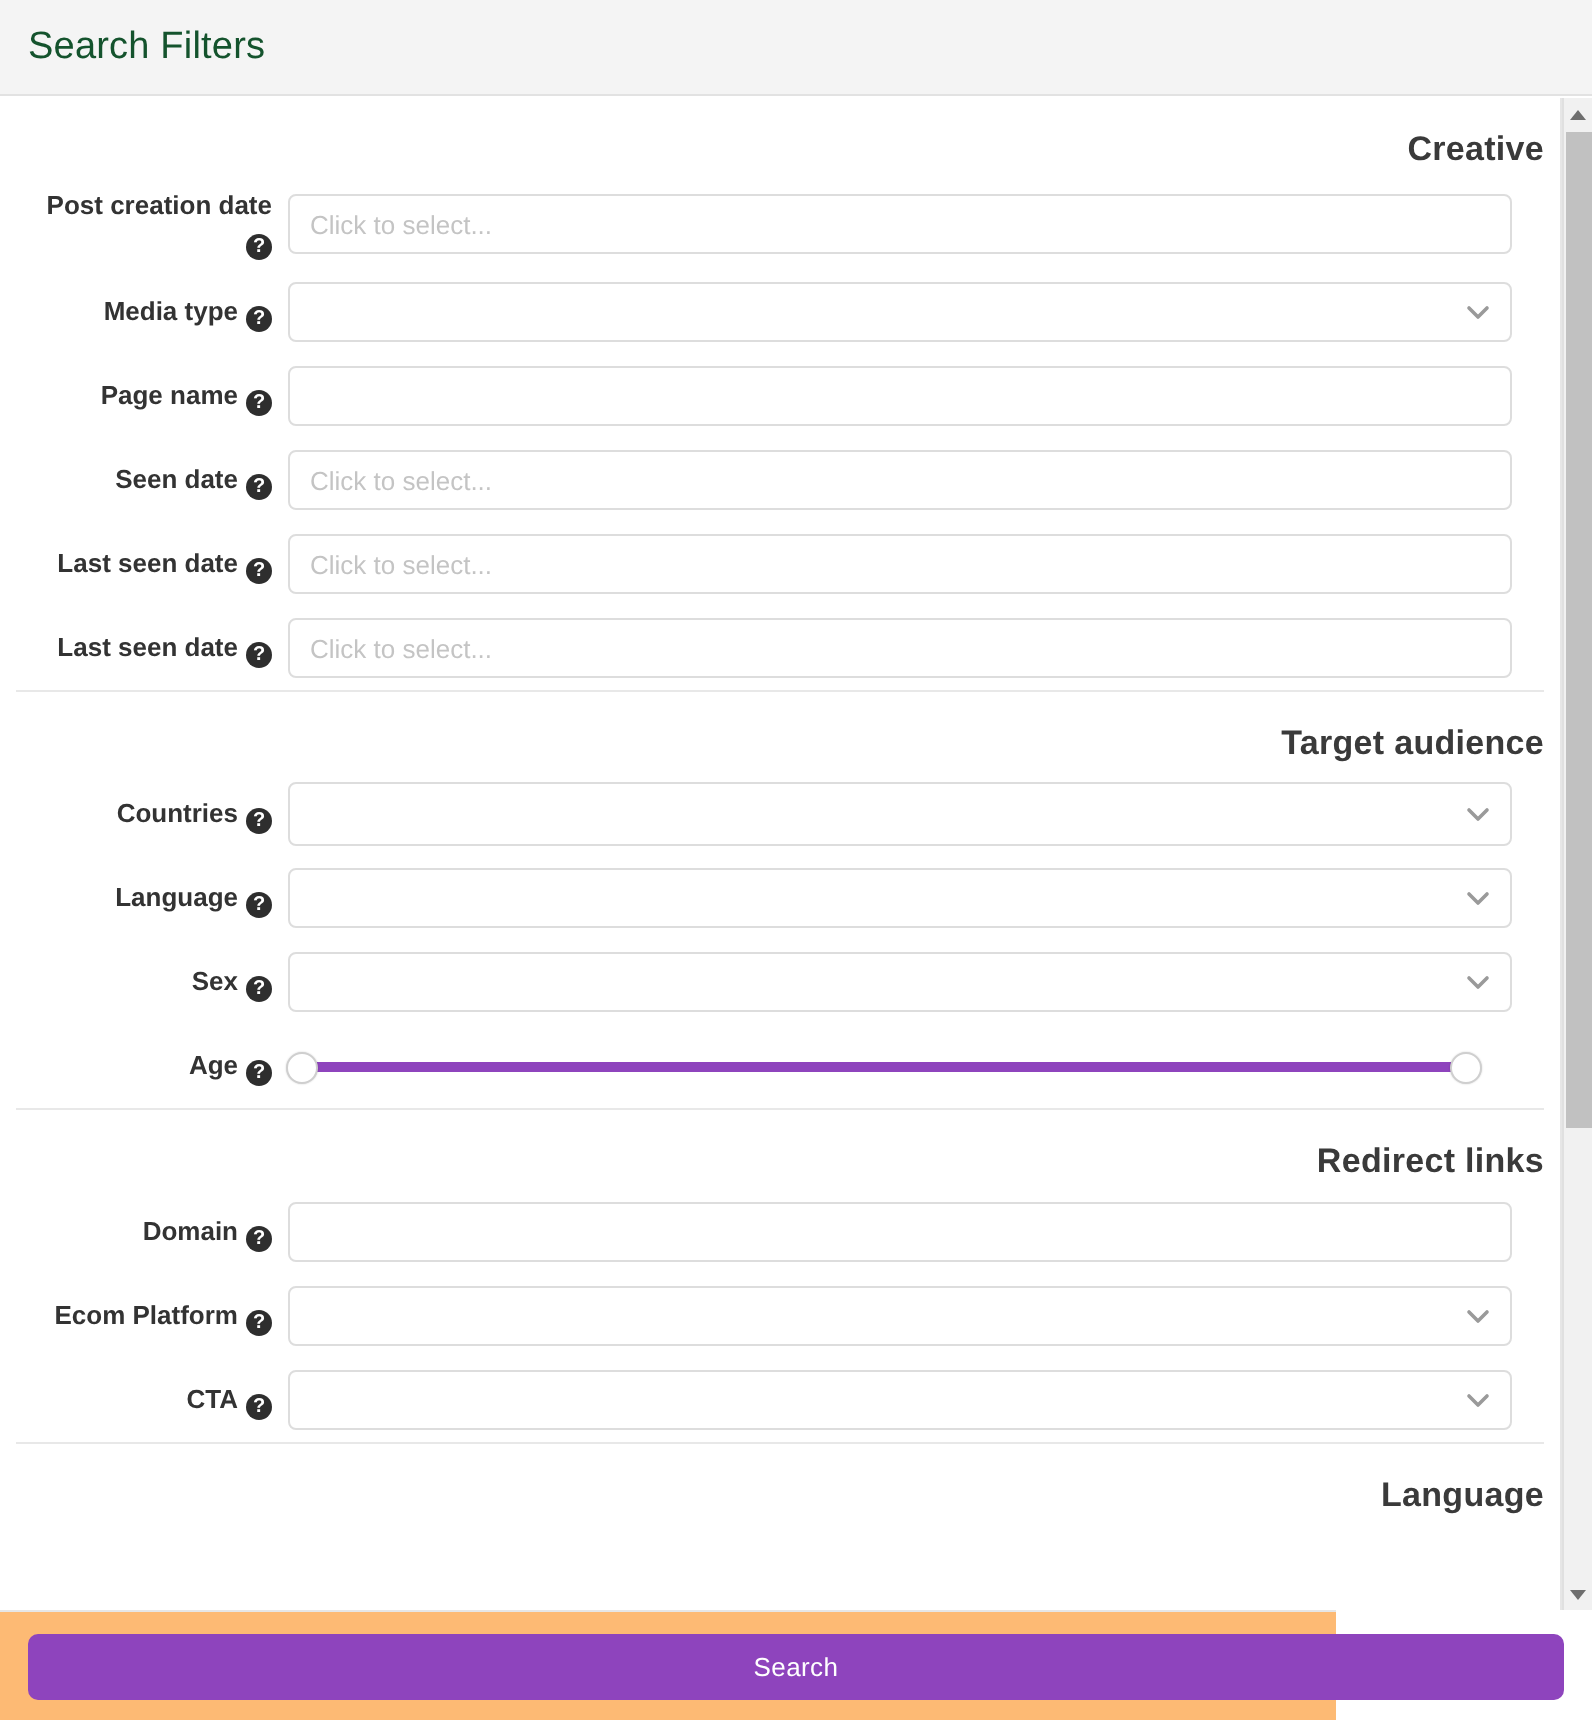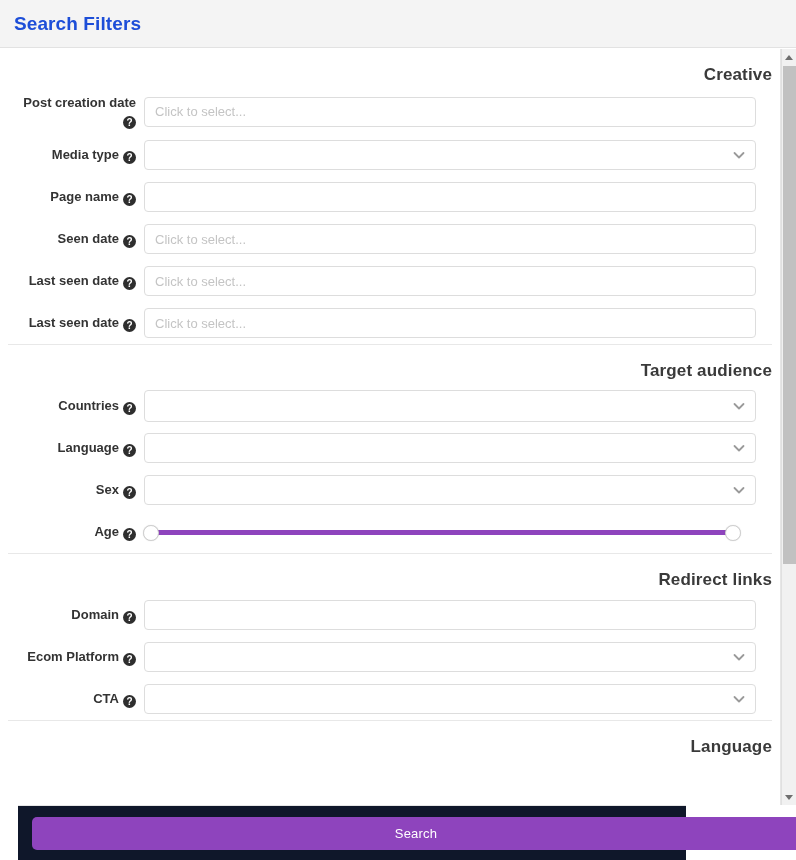--- a/index.html
+++ b/index.html
@@ -30,22 +30,22 @@
     height: 48px;
     background: #f4f4f4;
     border-bottom: 1px solid #e2e2e2;
     box-sizing: border-box;
   }
   .titlebar-text {
     position: absolute;
     left: 14px;
     top: 13px;
     font-size: 19px;
-    color: #1d4ed8;
-    font-weight: 700;
+    color: #14532d;
+    font-weight: 400;
     letter-spacing: .1px;
     white-space: nowrap;
   }
 
   
   .scroll-area {
     position: absolute;
     left: 0;
     top: 49px;
     width: 781px;
@@ -249,25 +249,25 @@
     width: 13px;
     height: 498px;
     background: #c1c1c1;
     border-radius: 0;
     cursor: pointer;
   }
 
   
   .footer {
     position: absolute;
-    left: 18px;
+    left: 0;
     bottom: 0;
     width: 668px;
     height: 55px;
-    background: #0f172a;
+    background: #fdba74;
     border-top: 1px solid #e6e6e6;
     box-sizing: border-box;
   }
   .search-btn {
     position: absolute;
     left: 14px;
     top: 11px;
     width: 768px;
     height: 33px;
     background: #8e44bd;

